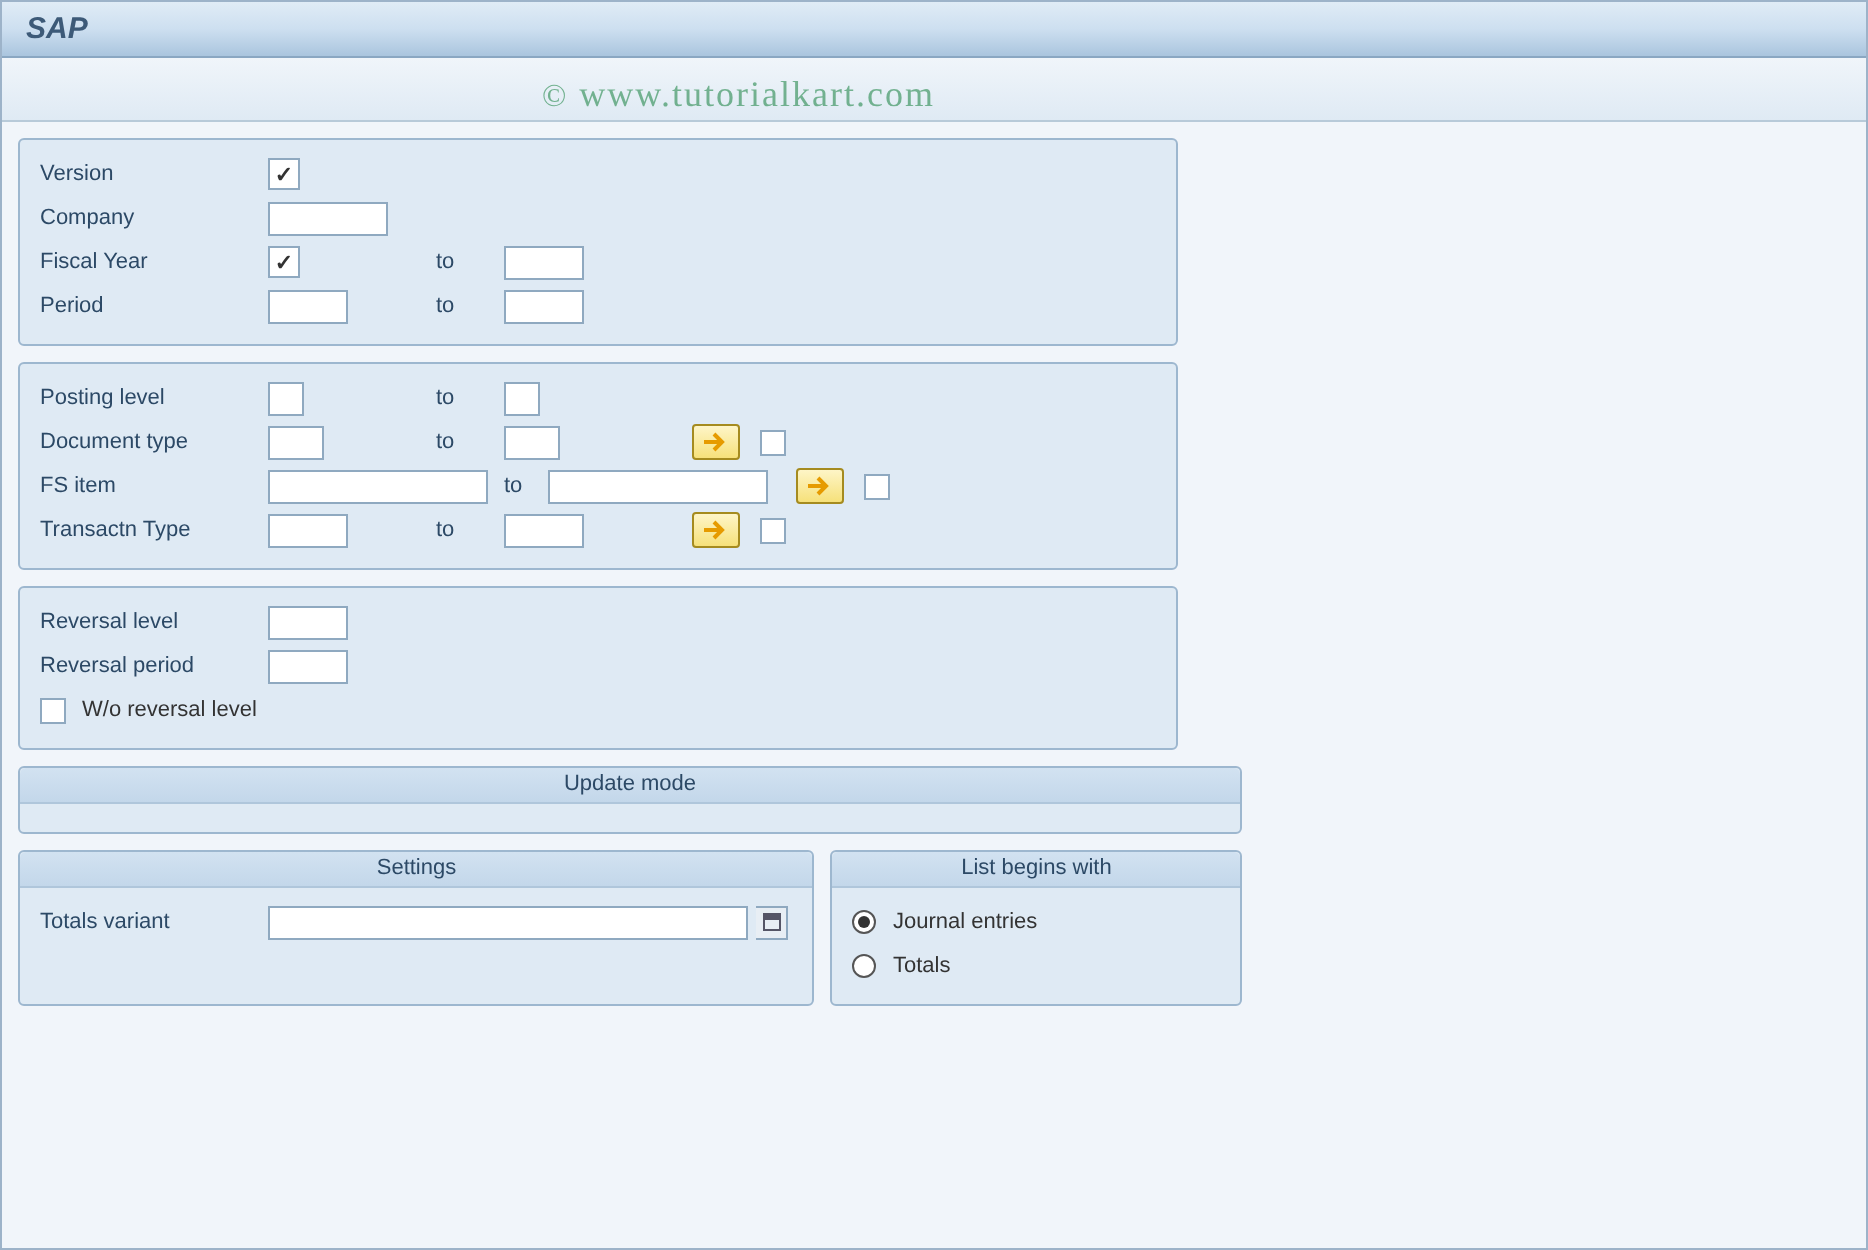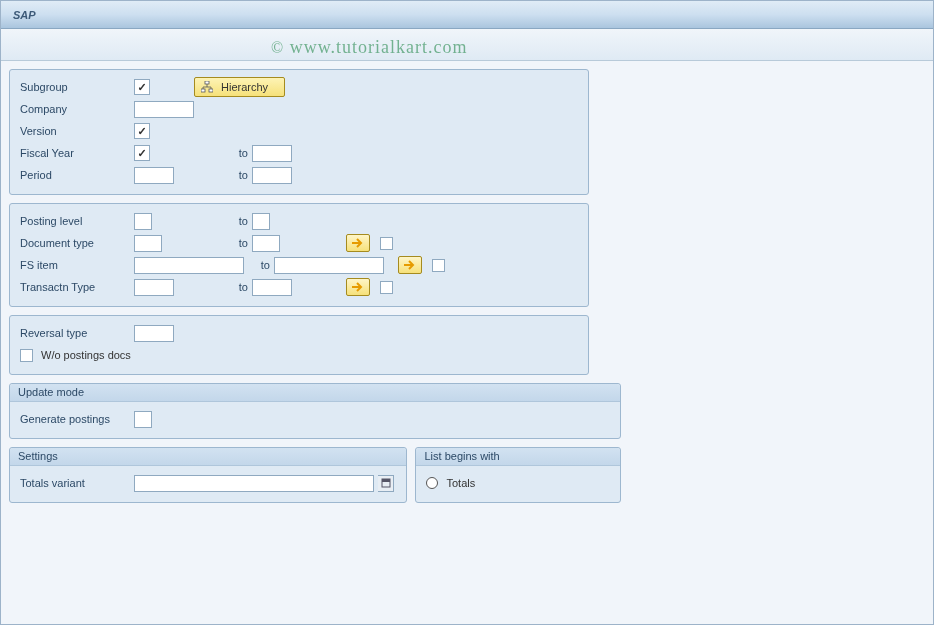--- a/index.html
+++ b/index.html
@@ -17,21 +17,21 @@
   }
   .title-bar {
     background: linear-gradient(to bottom, #e0ecf6 0%, #cddff0 50%, #aac5de 100%);
     height: 28px;
     border-bottom: 1px solid #8aa7c2;
     padding: 0 12px;
     display: flex;
     align-items: center;
     font-weight: bold;
     font-style: italic;
-    font-size: 11px;
+    font-size: 15px;
     color: #3d5a78;
   }
   .toolbar {
     height: 32px;
     background: linear-gradient(to bottom, #f0f5fa, #dfeaf4);
     border-bottom: 1px solid #b8cad9;
   }
   .watermark {
     position: absolute;
     top: 36px;
@@ -60,41 +60,42 @@
   .group-title-stripe {
     position: absolute;
     top:0; left:0; right:0;
     height: 18px;
     background: linear-gradient(to bottom,#d2e2f1,#c3d7ea);
     border-bottom:1px solid #afc6db;
     border-radius: 3px 3px 0 0;
     padding: 2px 8px;
     font-size:11px;
     color:#2c4966;
+    text-align:center;
   }
   .groupbox.titled { padding-top: 24px; }
   .two-col-row {
     display:flex;
     gap:8px;
     width: 612px;
   }
   .two-col-row .groupbox { margin-bottom:24px; }
   .two-col-row .left-g { width: 420px; }
   .two-col-row .right-g { width: 216px; }
   .row {
     display: flex;
     align-items: center;
     height: 22px;
     gap: 4px;
   }
   .label {
     width: 110px;
     color: #2c4966;
   }
-  .to-label { width: 30px; text-align:right; color:#2c4966;}
+  .to-label { width: 30px; text-align:left; color:#2c4966;}
   input[type=text].fld {
     height: 17px;
     border: 1px solid #8fa9c0;
     background: #fff;
     padding: 0 2px;
     font-size: 11px;
   }
   .w40 { width: 40px; }
   .w18 { width: 18px; }
   .w28 { width: 28px; }
@@ -164,41 +165,26 @@
 <div class="toolbar"></div>
 
 <div class="watermark">
   <span class="copy">©</span> <span>www.tutorialkart.com</span>
 </div>
 
 <div class="form-area">
 
   <div class="groupbox">
     <div class="row">
-      <span class="label">Subgroup</span>
+      <span class="label">Version</span>
       <span class="chk-small checked"></span>
-      <span class="hier-btn">
-        <span class="hier-icon">
-          <svg viewBox="0 0 12 12">
-              <rect x="4" y="0" width="4" height="3" fill="#fff" stroke="#555" stroke-width="0.8"></rect>
-              <rect x="0" y="8" width="4" height="3" fill="#fff" stroke="#555" stroke-width="0.8"></rect>
-              <rect x="8" y="8" width="4" height="3" fill="#fff" stroke="#555" stroke-width="0.8"></rect>
-              <path d="M6 3 V6 M2 8 V6 H10 V8" stroke="#555" stroke-width="0.8" fill="none"></path>
-            </svg>
-        </span>
-        <span>Hierarchy</span>
-      </span>
     </div>
     <div class="row">
       <span class="label">Company</span>
       <input type="text" class="fld w60" style="">
-    </div>
-    <div class="row">
-      <span class="label">Version</span>
-      <span class="chk-small checked"></span>
     </div>
     <div class="row">
       <span class="label">Fiscal Year</span>
       <span class="chk-small checked"></span>
       <span style="width:60px;"></span>
       <span class="to-label">to</span>
       <input type="text" class="fld w40" style="">
     </div>
     <div class="row">
       <span class="label">Period</span>
@@ -255,53 +241,57 @@
           <svg viewBox="0 0 14 12">
             <path d="M1 6 H9 M6 2 L10 6 L6 10" stroke="#e69b00" stroke-width="2" fill="none"></path>
           </svg>
         </span>
       <span class="small-chk"></span>
     </div>
   </div>
 
   <div class="groupbox">
     <div class="row">
-      <span class="label">Reversal type</span>
+      <span class="label">Reversal level</span>
+      <input type="text" class="fld w40" style="">
+    </div>
+    <div class="row">
+      <span class="label">Reversal period</span>
       <input type="text" class="fld w40" style="">
     </div>
     <div class="row">
       <span class="inline-chk"></span>
-      <span>W/o postings docs</span>
+      <span>W/o reversal level</span>
     </div>
   </div>
 
   <div class="groupbox full titled">
     <div class="group-title-stripe">Update mode</div>
-    <div class="row">
-      <span class="label">Generate postings</span>
-      <input type="text" class="fld w18" style="">
-    </div>
   </div>
 
   <div class="two-col-row">
     <div class="groupbox titled left-g">
       <div class="group-title-stripe">Settings</div>
       <div class="row">
         <span class="label">Totals variant</span>
         <input type="text" class="fld w240" style="">
           <span class="f4-btn">
             <svg width="10" height="10" viewBox="0 0 10 10">
               <rect x="1" y="1" width="8" height="8" fill="none" stroke="#556" stroke-width="1"></rect>
               <rect x="1" y="1" width="8" height="3" fill="#556"></rect>
             </svg>
           </span>
       </div>
     </div>
     <div class="groupbox titled right-g">
       <div class="group-title-stripe">List begins with</div>
       <div class="row">
+        <span class="radio sel"></span>
+        <span>Journal entries</span>
+      </div>
+      <div class="row">
         <span class="radio"></span>
         <span>Totals</span>
       </div>
     </div>
   </div>
 
 </div>
 
 </body></html>

